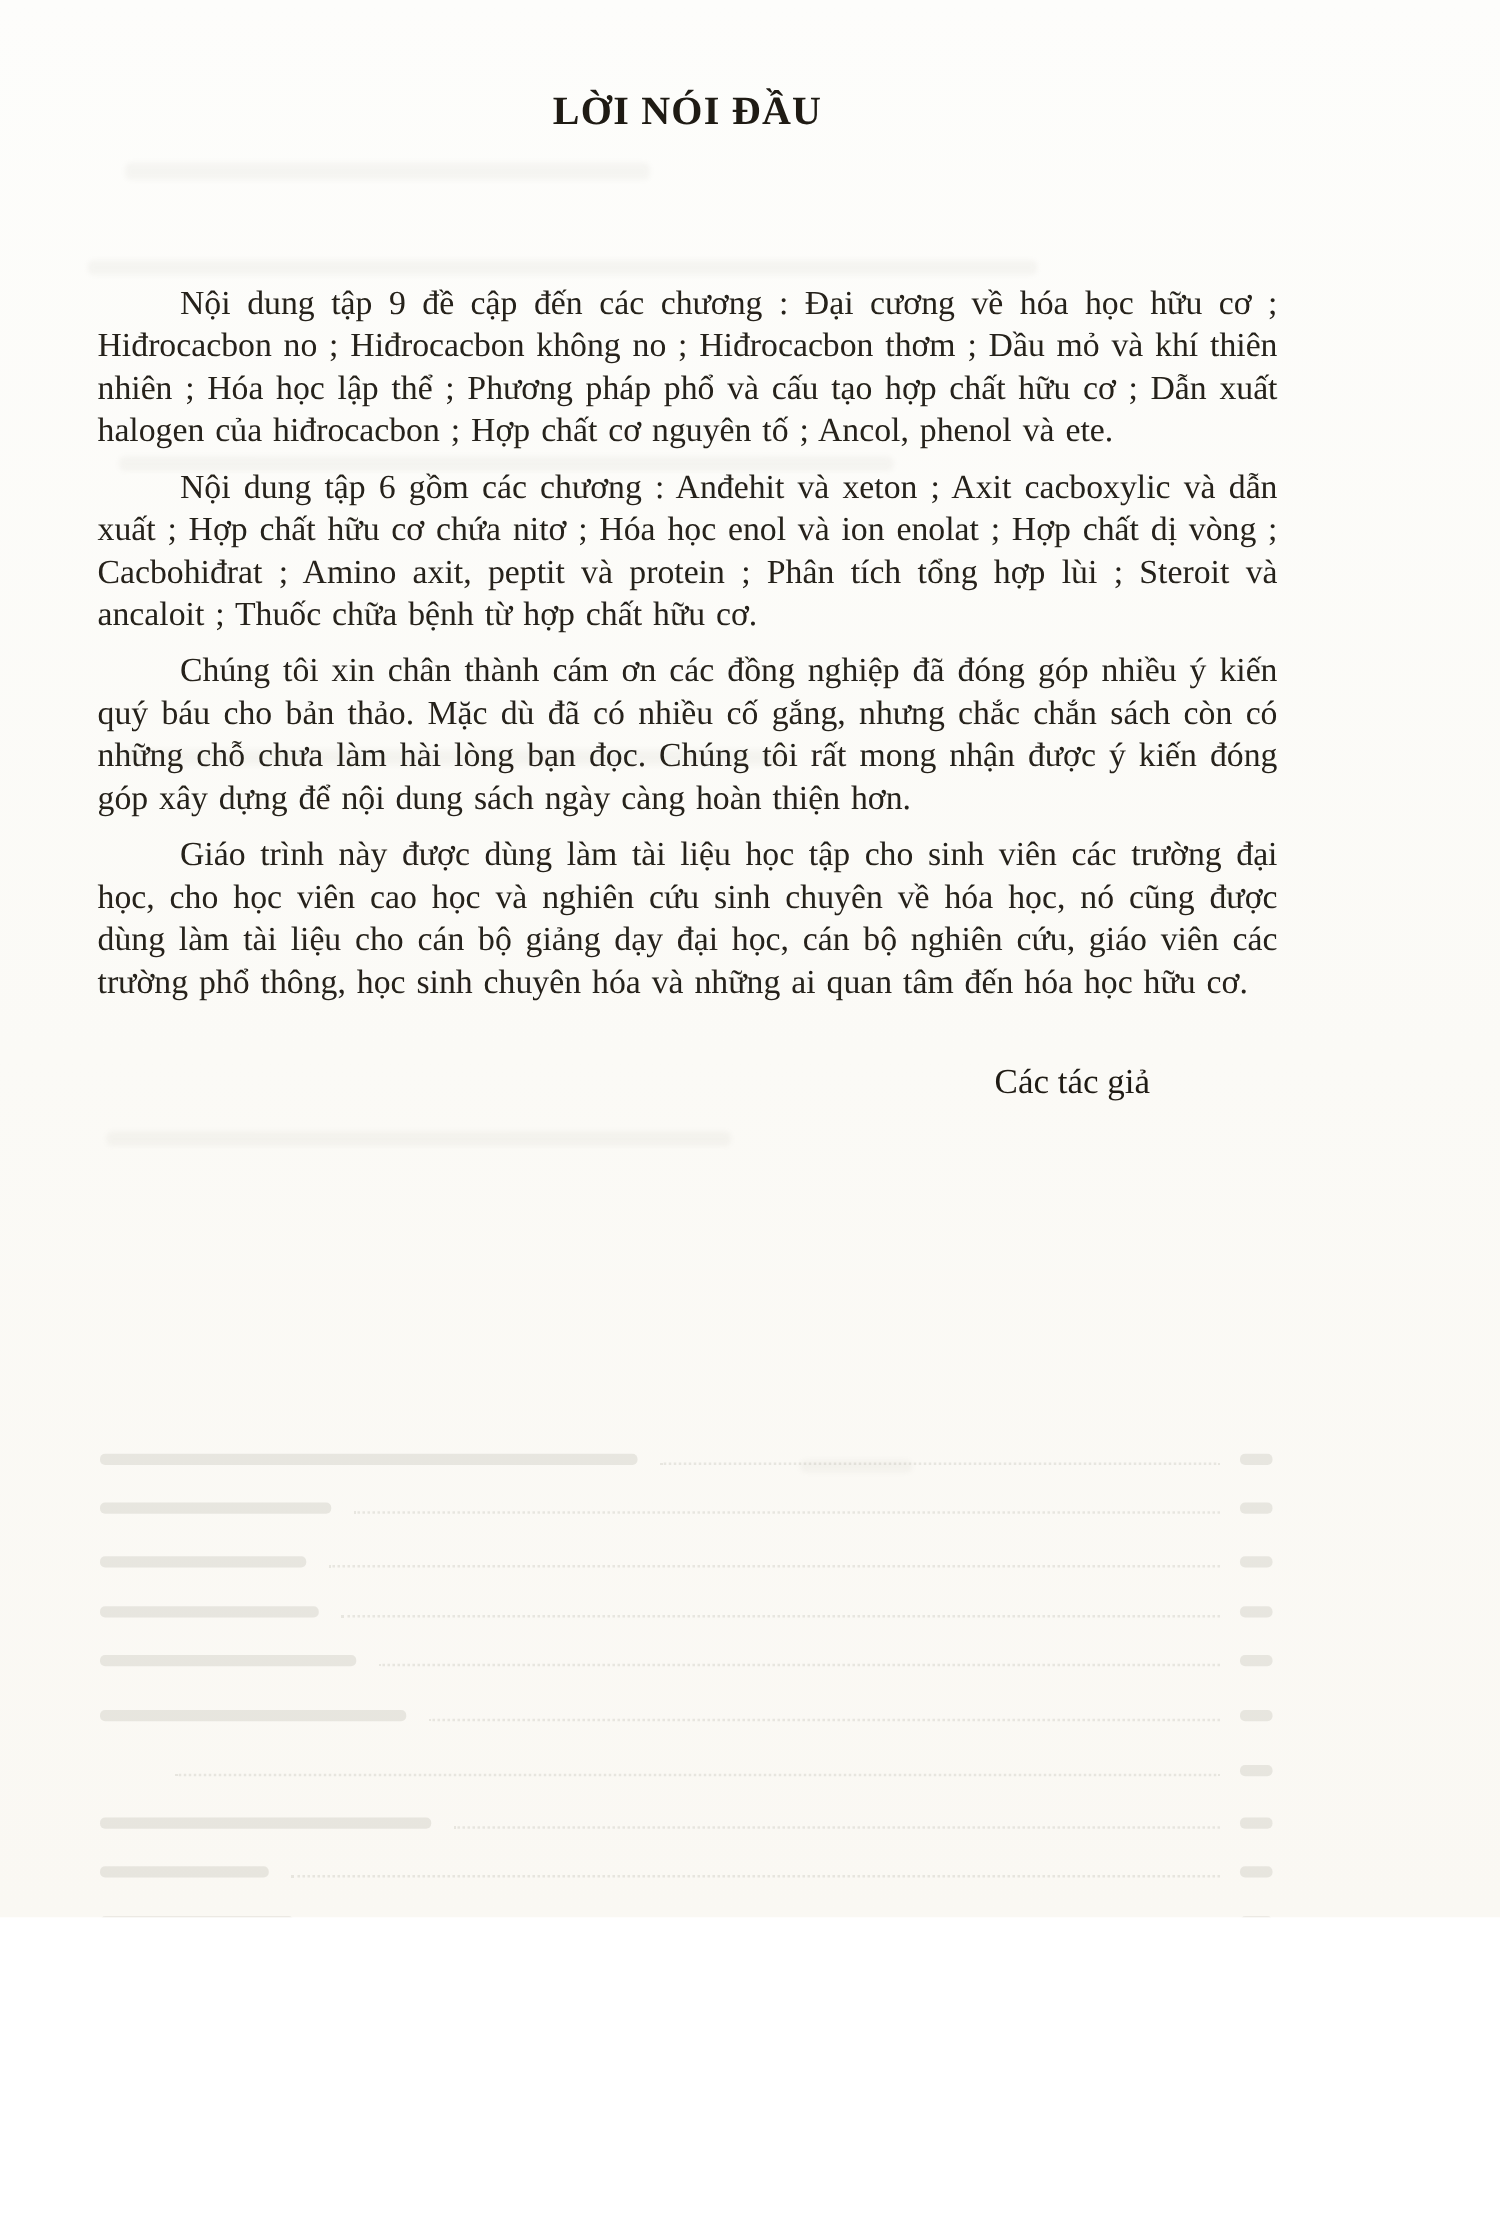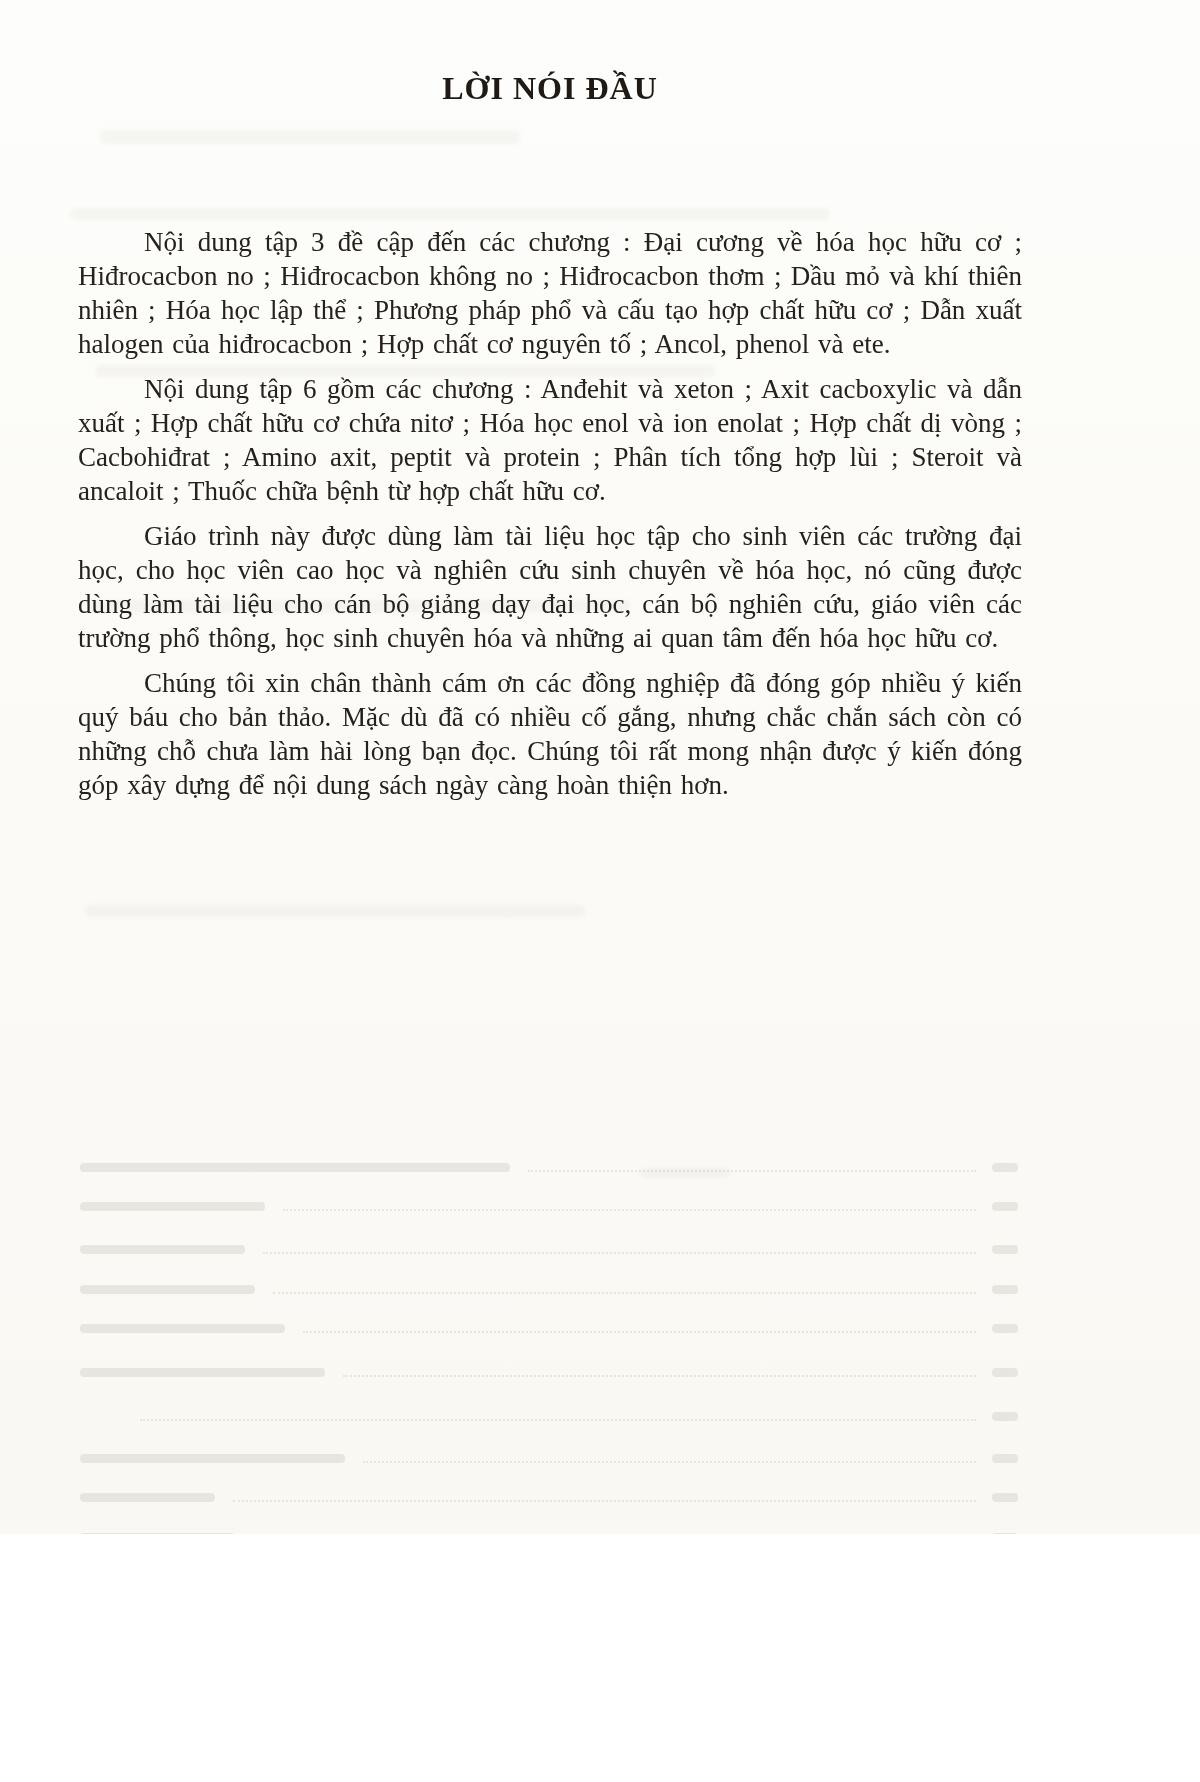--- a/index.html
+++ b/index.html
@@ -189,21 +189,22 @@
       <div class="ghost-smudge" style="left: 95px; top: 365px; width: 620px; height: 12px;"></div>
       <div class="ghost-smudge" style="left: 90px; top: 600px; width: 540px; height: 12px;"></div>
       <div class="ghost-smudge" style="left: 85px; top: 905px; width: 500px; height: 12px;"></div>
       <div class="ghost-smudge" style="left: 640px; top: 1168px; width: 90px; height: 10px;"></div>
     </div>
 
   <div class="content">
     <h1 class="title">LỜI NÓI ĐẦU</h1>
 
     <div class="body-text">
-      <p>Nội dung tập 3 đề cập đến các chương : Đại cương về hóa học hữu cơ ; Hiđrocacbon no ; Hiđrocacbon không no ; Hiđrocacbon thơm ; Dầu mỏ và khí thiên nhiên ; Hóa học lập thể ; Phương pháp phổ và cấu tạo hợp chất hữu cơ ; Dẫn xuất halogen của hiđrocacbon ; Hợp chất cơ nguyên tố ; Ancol, phenol và ete.</p>
+      <p>Nội dung tập 9 đề cập đến các chương : Đại cương về hóa học hữu cơ ; Hiđrocacbon no ; Hiđrocacbon không no ; Hiđrocacbon thơm ; Dầu mỏ và khí thiên nhiên ; Hóa học lập thể ; Phương pháp phổ và cấu tạo hợp chất hữu cơ ; Dẫn xuất halogen của hiđrocacbon ; Hợp chất cơ nguyên tố ; Ancol, phenol và ete.</p>
       <p>Nội dung tập 6 gồm các chương : Anđehit và xeton ; Axit cacboxylic và dẫn xuất ; Hợp chất hữu cơ chứa nitơ ; Hóa học enol và ion enolat ; Hợp chất dị vòng ; Cacbohiđrat ; Amino axit, peptit và protein ; Phân tích tổng hợp lùi ; Steroit và ancaloit ; Thuốc chữa bệnh từ hợp chất hữu cơ.</p>
+      <p>Chúng tôi xin chân thành cám ơn các đồng nghiệp đã đóng góp nhiều ý kiến quý báu cho bản thảo. Mặc dù đã có nhiều cố gắng, nhưng chắc chắn sách còn có những chỗ chưa làm hài lòng bạn đọc. Chúng tôi rất mong nhận được ý kiến đóng góp xây dựng để nội dung sách ngày càng hoàn thiện hơn.</p>
       <p>Giáo trình này được dùng làm tài liệu học tập cho sinh viên các trường đại học, cho học viên cao học và nghiên cứu sinh chuyên về hóa học, nó cũng được dùng làm tài liệu cho cán bộ giảng dạy đại học, cán bộ nghiên cứu, giáo viên các trường phổ thông, học sinh chuyên hóa và những ai quan tâm đến hóa học hữu cơ.</p>
-      <p>Chúng tôi xin chân thành cám ơn các đồng nghiệp đã đóng góp nhiều ý kiến quý báu cho bản thảo. Mặc dù đã có nhiều cố gắng, nhưng chắc chắn sách còn có những chỗ chưa làm hài lòng bạn đọc. Chúng tôi rất mong nhận được ý kiến đóng góp xây dựng để nội dung sách ngày càng hoàn thiện hơn.</p>
     </div>
 
+    <div class="signature">Các tác giả</div>
   </div>
 
 </div>
 
 </body></html>

